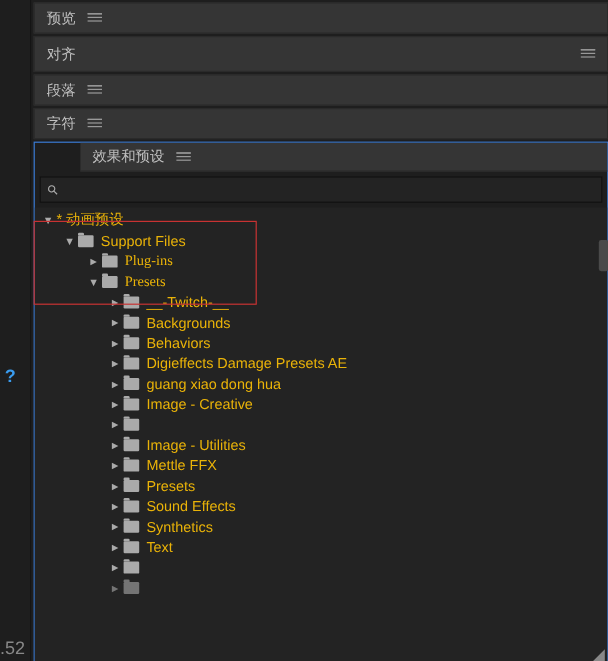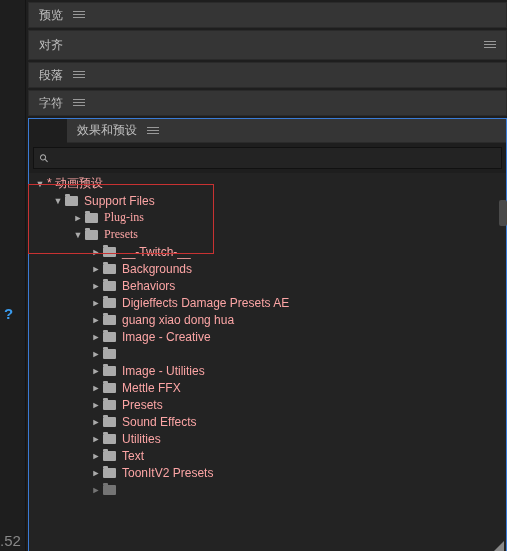--- a/index.html
+++ b/index.html
@@ -111,21 +111,21 @@
   .folder-icon::before {
     content: "";
     position: absolute;
     top: -2px;
     left: 0;
     width: 5px;
     height: 2px;
     background: #aaa;
     border-radius: 1px 1px 0 0;
   }
-  .label { color: #fca5a5; }
+  .label { color: #eab308; }
   .indent-0 { padding-left: 6px; }
   .indent-1 { padding-left: 24px; }
   .indent-2 { padding-left: 44px; font-family: Liberation Serif, serif; }
   .indent-3 { padding-left: 62px; }
   .red-box {
     position: absolute;
     border: 1px solid #c83232;
     pointer-events: none;
   }
   .resize-corner {
@@ -281,31 +281,30 @@
         <span class="label">Presets</span>
       </div>
       <div class="tree-row indent-3">
         <span class="arrow right"></span>
         <span class="folder-icon"></span>
         <span class="label">Sound Effects</span>
       </div>
       <div class="tree-row indent-3">
         <span class="arrow right"></span>
         <span class="folder-icon"></span>
-        <span class="label">Utilities</span>
+        <span class="label">Synthetics</span>
       </div>
       <div class="tree-row indent-3">
         <span class="arrow right"></span>
         <span class="folder-icon"></span>
         <span class="label">Text</span>
       </div>
       <div class="tree-row indent-3">
         <span class="arrow right"></span>
         <span class="folder-icon"></span>
-        <span class="label">ToonItV2 Presets</span>
       </div>
       <div class="tree-row indent-3" style="opacity: 0.6;">
         <span class="arrow right"></span>
         <span class="folder-icon"></span>
         <span class="label"></span>
       </div>
       <div class="resize-corner"></div>
     </div>
 </div>
 

